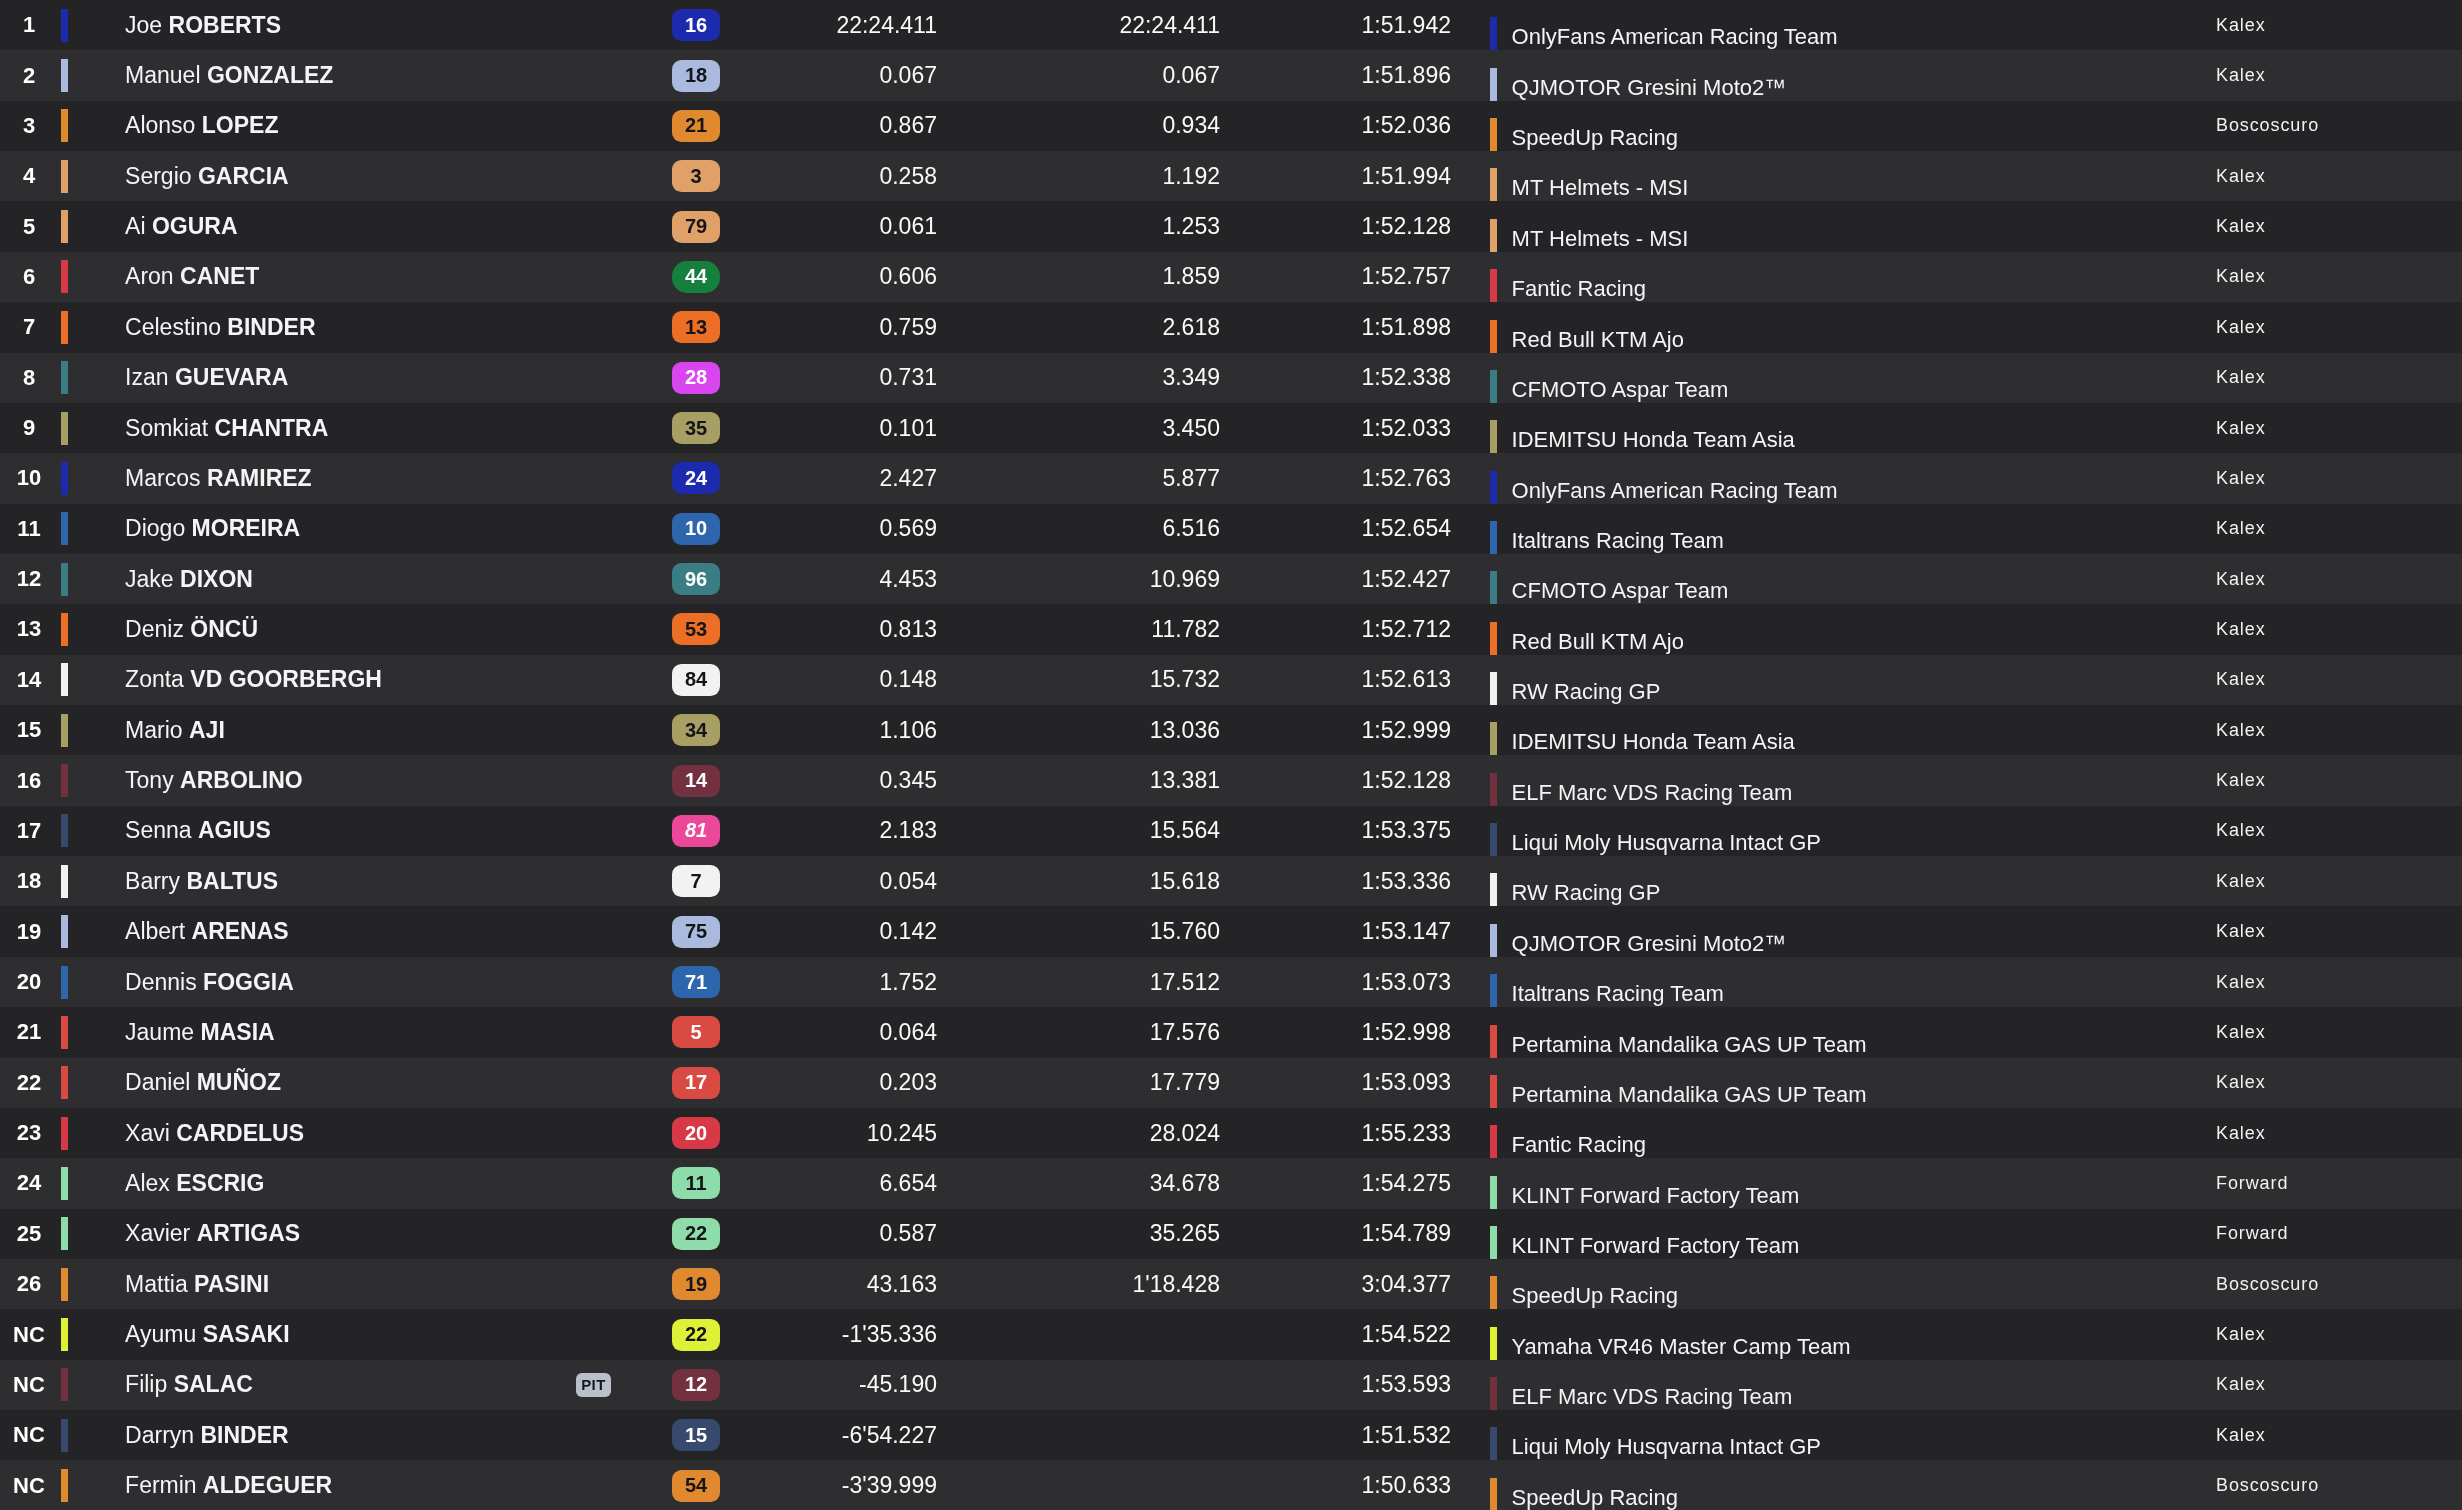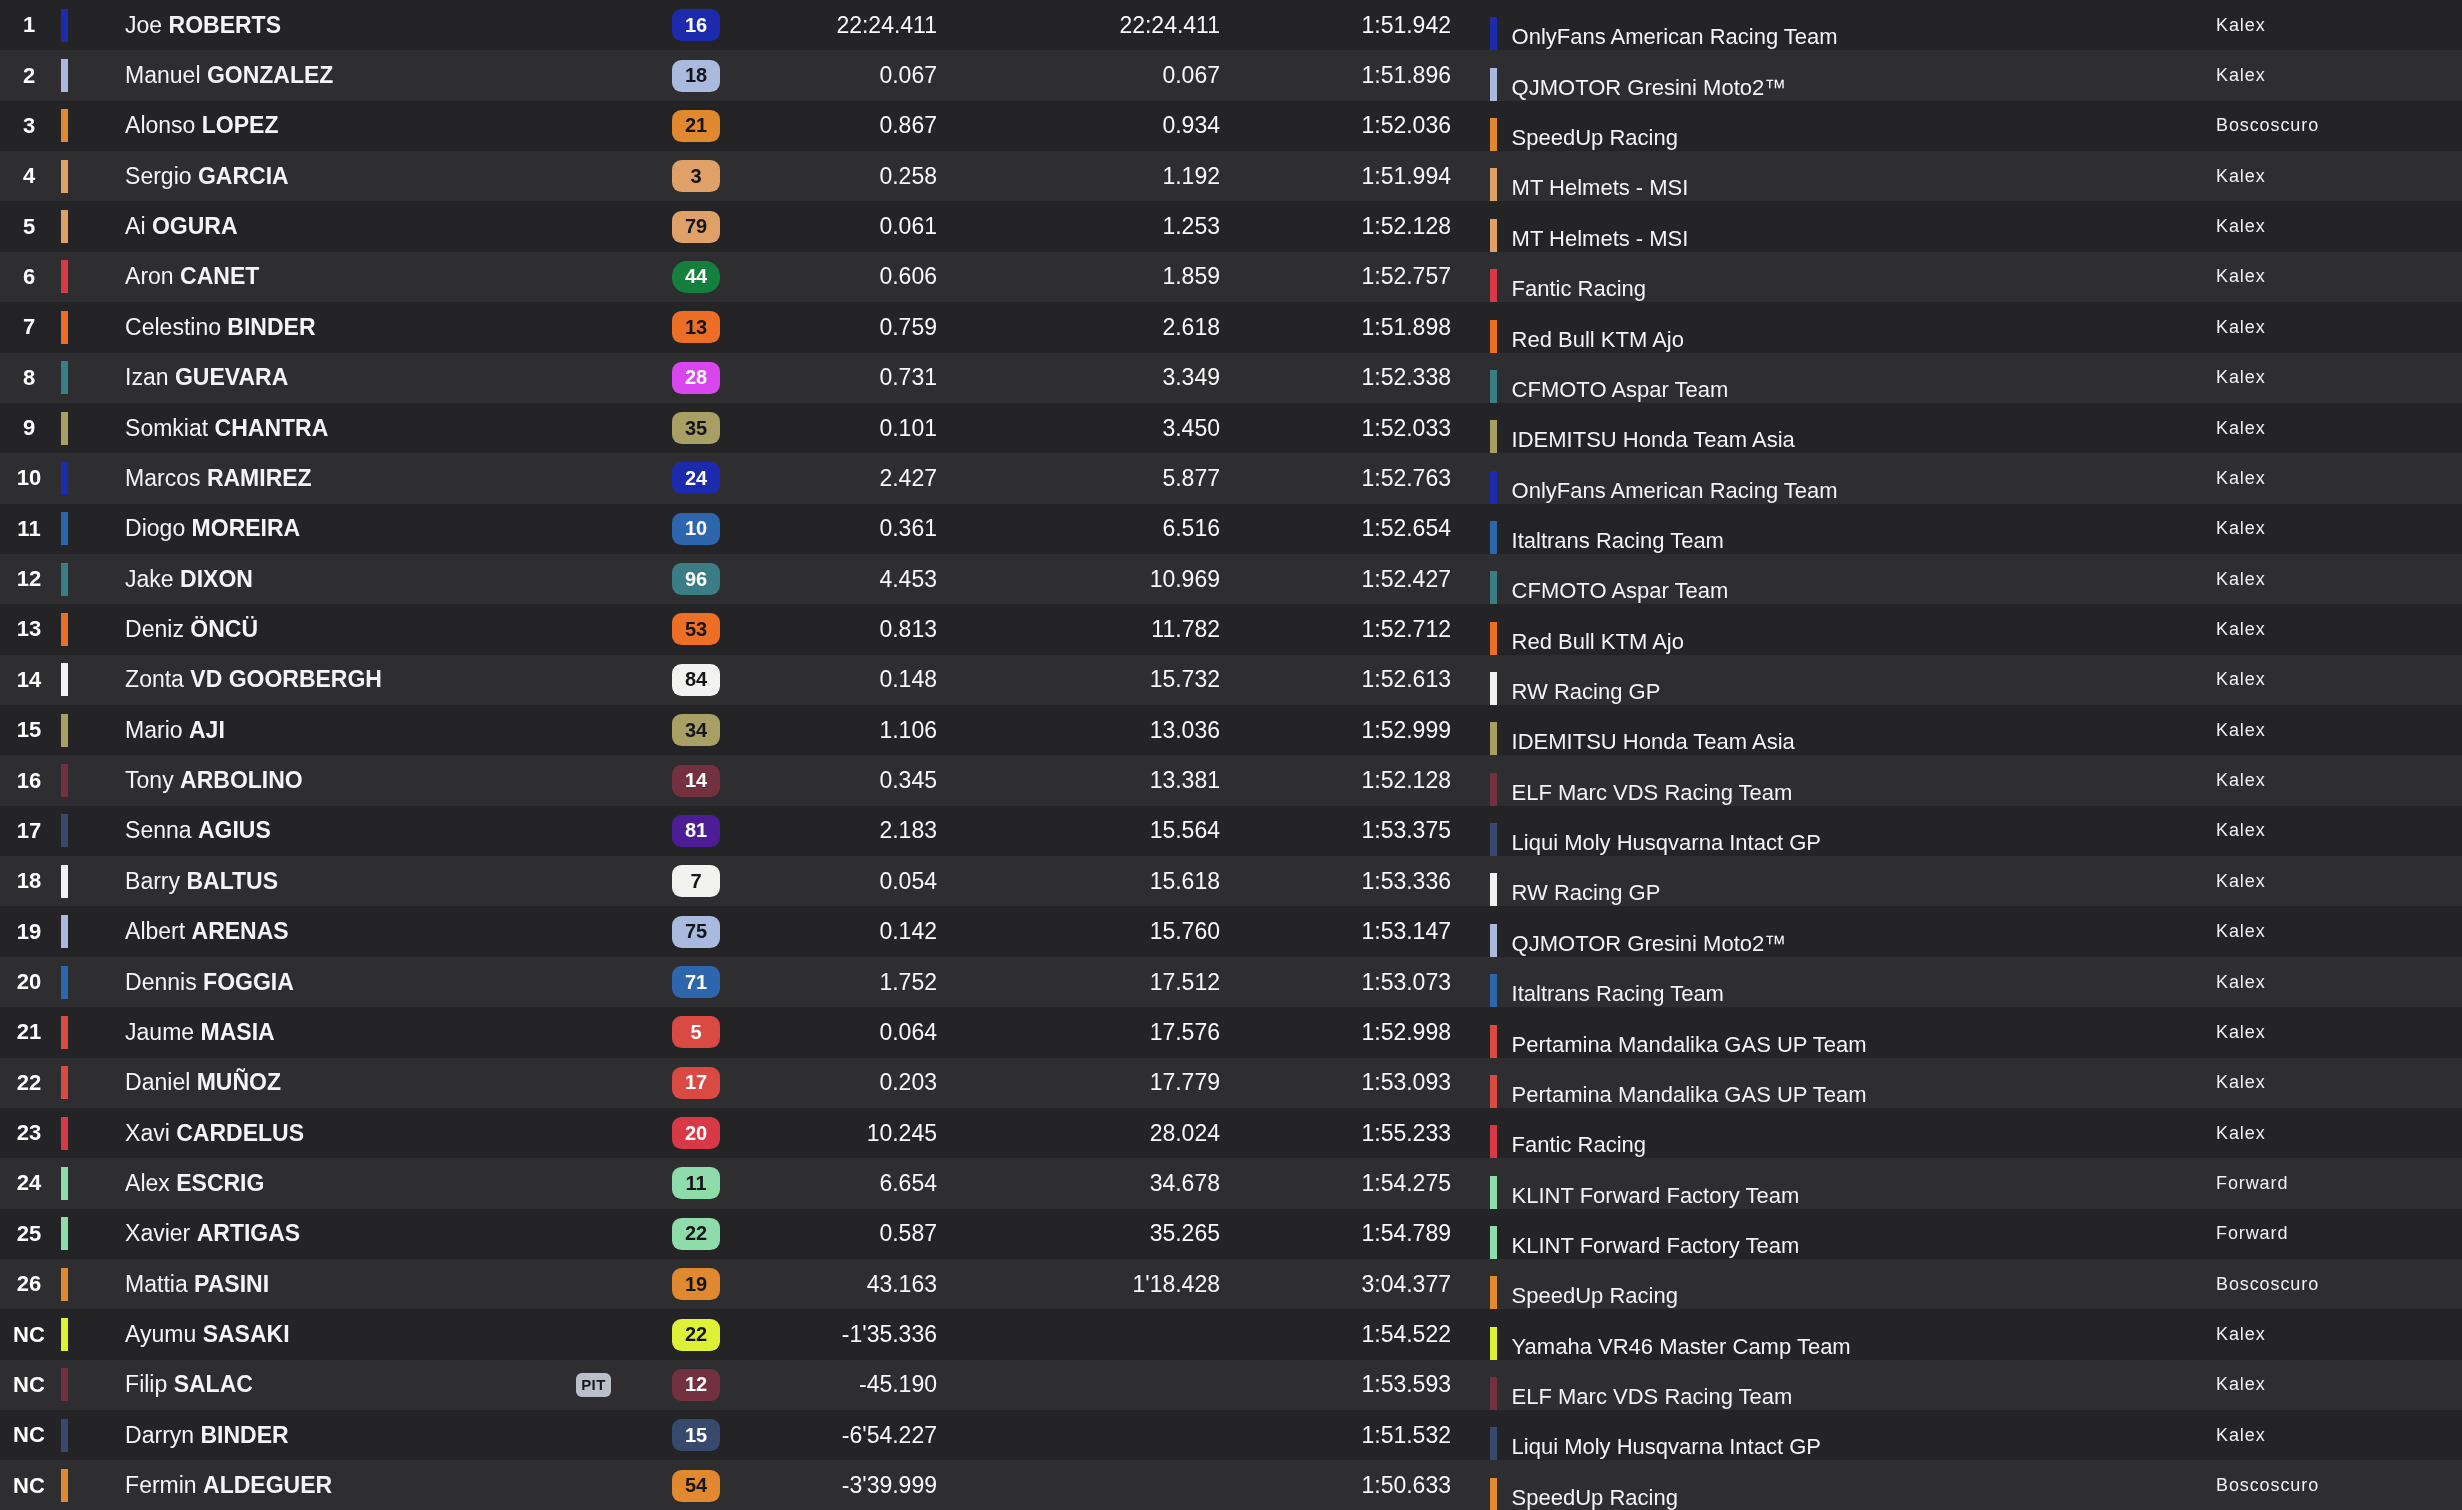--- a/index.html
+++ b/index.html
@@ -242,21 +242,21 @@
 
   <div class="row odd">
     <div class="pos">11</div>
     <div class="ridercell">
       <span class="teambar" style="background: rgb(46, 102, 174);"></span>
       <span class="name"><span class="fn">Diogo</span> <span class="ln">MOREIRA</span></span>
       <span class="spacer"></span>
 
     </div>
     <div class="numbadge" style="background: rgb(46, 102, 174); color: rgb(255, 255, 255);">10</div>
-    <div class="t1">0.361</div>
+    <div class="t1">0.569</div>
     <div class="t2">6.516</div>
     <div class="bl">1:52.654</div>
     <div class="teamcell">
       <span class="teambar" style="background: rgb(46, 102, 174);"></span>
       <span class="teamname">Italtrans Racing Team</span>
     </div>
     <div class="chassis">Kalex</div>
   </div>
 
   <div class="row even">
@@ -355,21 +355,21 @@
   </div>
 
   <div class="row odd">
     <div class="pos">17</div>
     <div class="ridercell">
       <span class="teambar" style="background: rgb(55, 74, 110);"></span>
       <span class="name"><span class="fn">Senna</span> <span class="ln">AGIUS</span></span>
       <span class="spacer"></span>
 
     </div>
-    <div class="numbadge" style="background: #4c1d95; color: rgb(255, 255, 255);">81</div>
+    <div class="numbadge" style="background: #ec4899; color: rgb(255, 255, 255); font-style: italic;">81</div>
     <div class="t1">2.183</div>
     <div class="t2">15.564</div>
     <div class="bl">1:53.375</div>
     <div class="teamcell">
       <span class="teambar" style="background: rgb(55, 74, 110);"></span>
       <span class="teamname">Liqui Moly Husqvarna Intact GP</span>
     </div>
     <div class="chassis">Kalex</div>
   </div>
 

